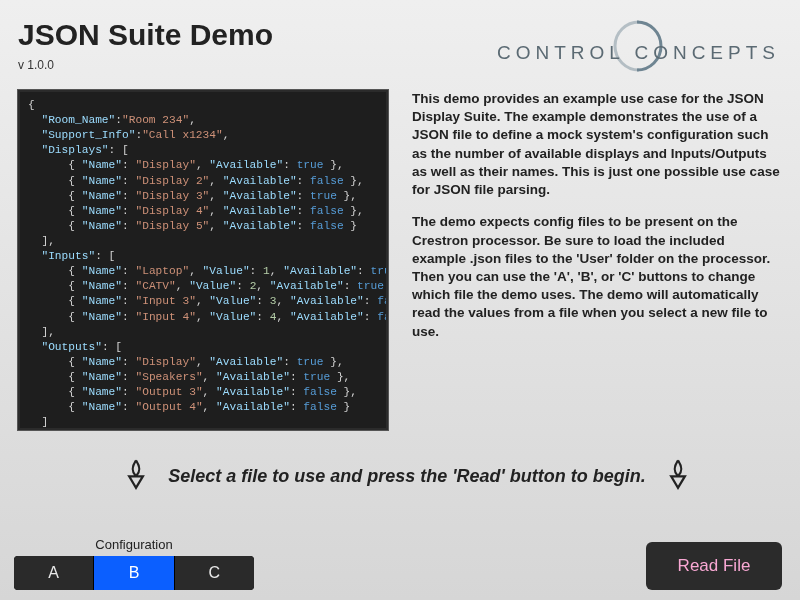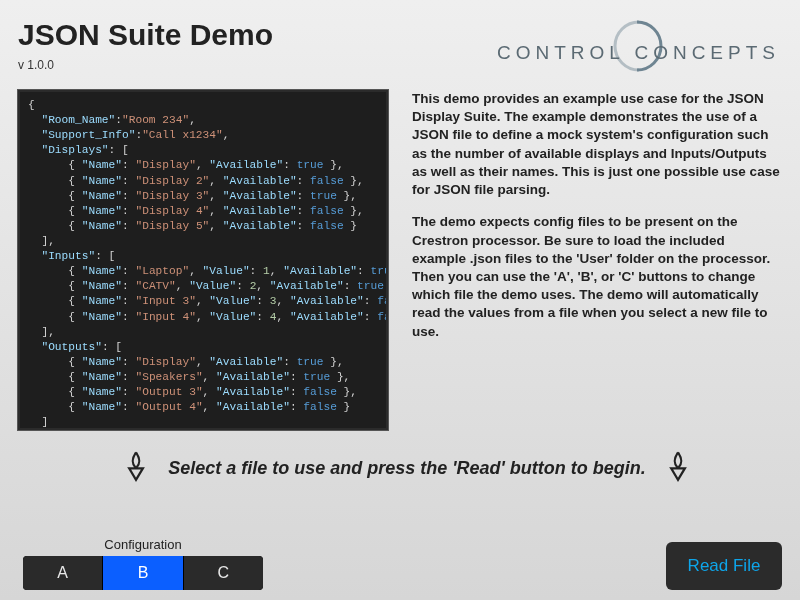--- a/index.html
+++ b/index.html
@@ -39,47 +39,47 @@
   .desc {
     flex: 1;
     font-size: 13.5px;
     font-weight: 600;
     color: #222;
     line-height: 1.35;
   }
   .desc p { margin-bottom: 14px; }
   .prompt-row {
     display:flex; align-items:center; justify-content:center;
-    gap: 18px; margin-top: 14px; padding-left: 14px;
+    gap: 18px; margin-top: 22px; padding-left: 14px;
   }
   .prompt-text {
     font-size: 18px; font-weight: 700; font-style: italic; color:#222;
   }
   .arrow-svg { width:28px; height:32px; }
   .bottom {
-    position:absolute; left:13px; right:0; bottom:10px;
+    position:absolute; left:4px; right:0; bottom:10px;
     padding: 0 18px 0 10px;
     display:flex; align-items:flex-end; justify-content:space-between;
   }
   .config-block { }
   .config-label { font-size: 13px; text-align:center; margin-bottom:4px; color:#222; }
   .seg {
     display:flex; width: 240px; height:34px; border-radius:4px; overflow:hidden;
     background:#000;
   }
   .seg button {
     flex:1; border:none; background:#2a2a2a; color:#e8e8e8;
     font-size:16px; font-weight:500; cursor:pointer;
     border-right:1px solid #000;
   }
   .seg button:last-child { border-right:none;}
   .seg button.active { background:#0b5fff; color:#fff; }
   .read-btn {
-    width:116px; height:48px; border:none; border-radius:6px;
-    background:#2b2b2b; color:#0ea5e9; font-size:17px; cursor:pointer;
+    width:136px; height:48px; border:none; border-radius:6px;
+    background:#2b2b2b; color:#f9a8d4; font-size:17px; cursor:pointer;
   }
 </style>
 </head>
 <body>
 
 <div class="header">
   <div class="title-block">
     <div class="title">JSON Suite Demo</div>
     <div class="version">v 1.0.0</div>
   </div>

